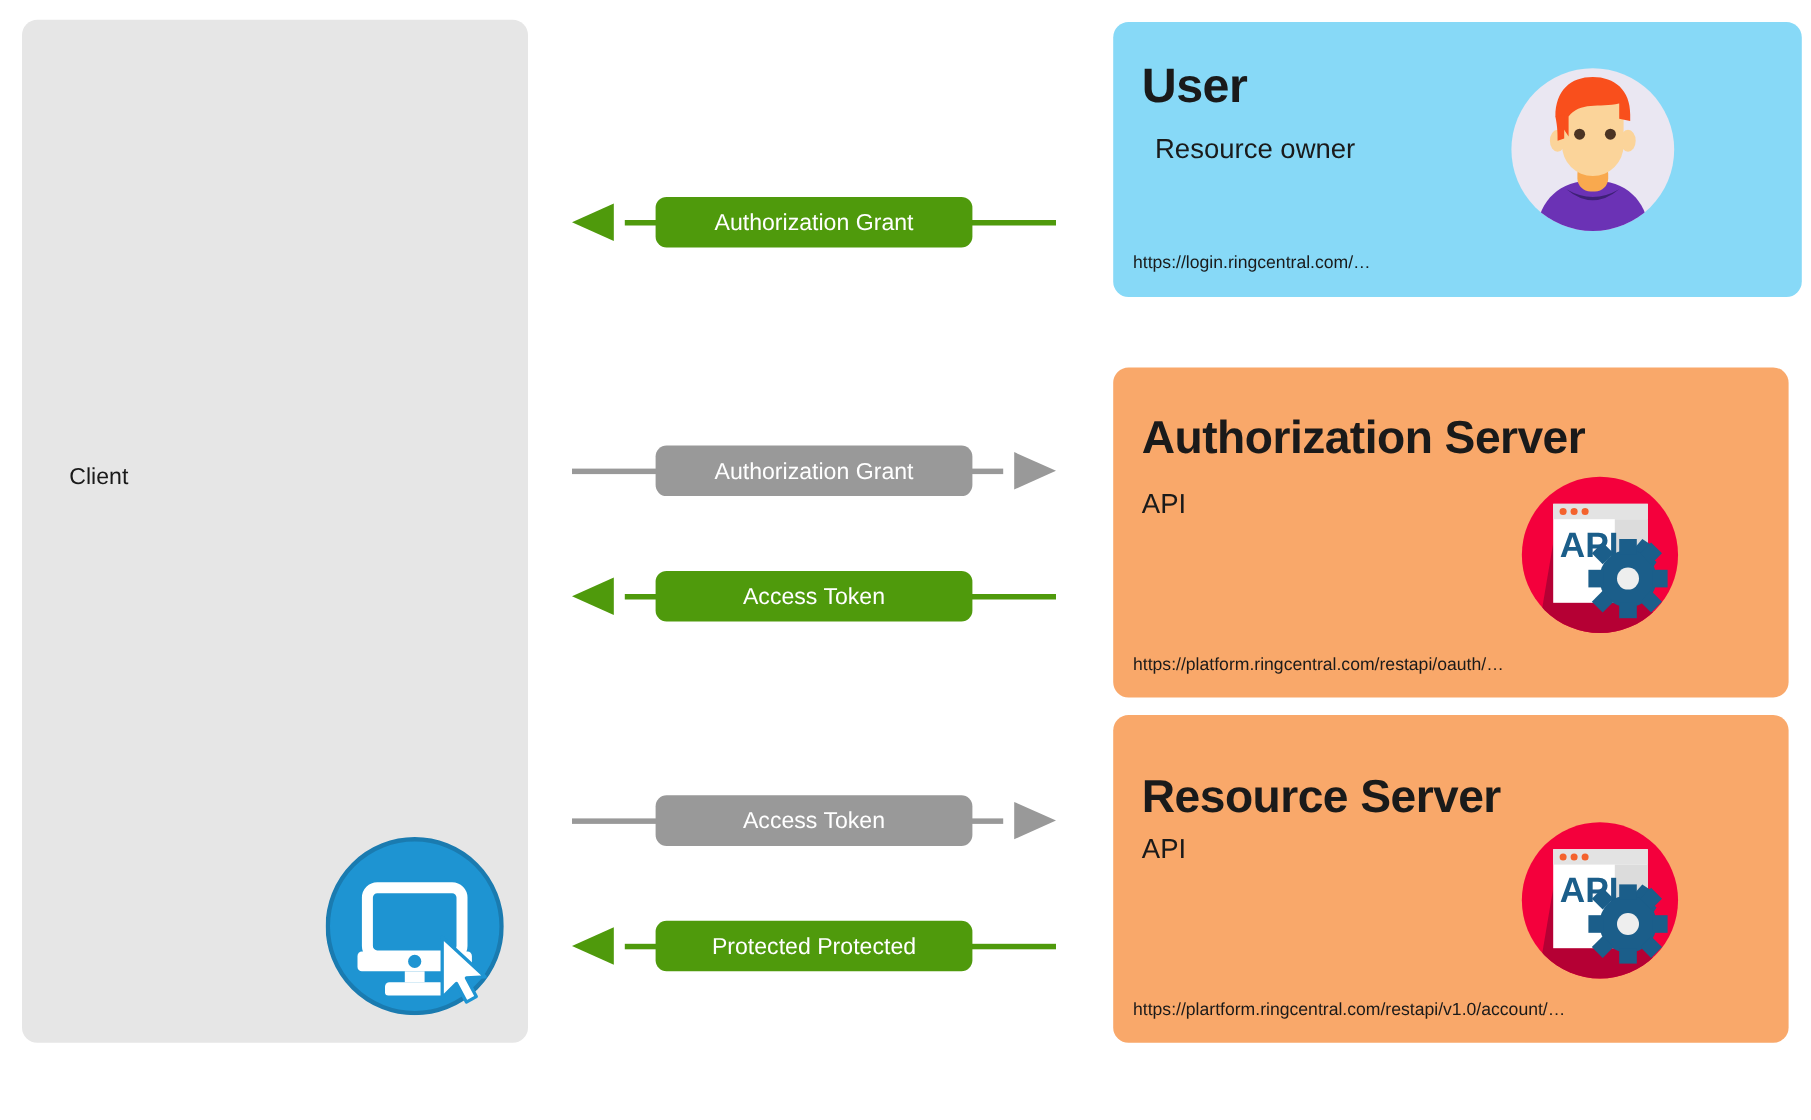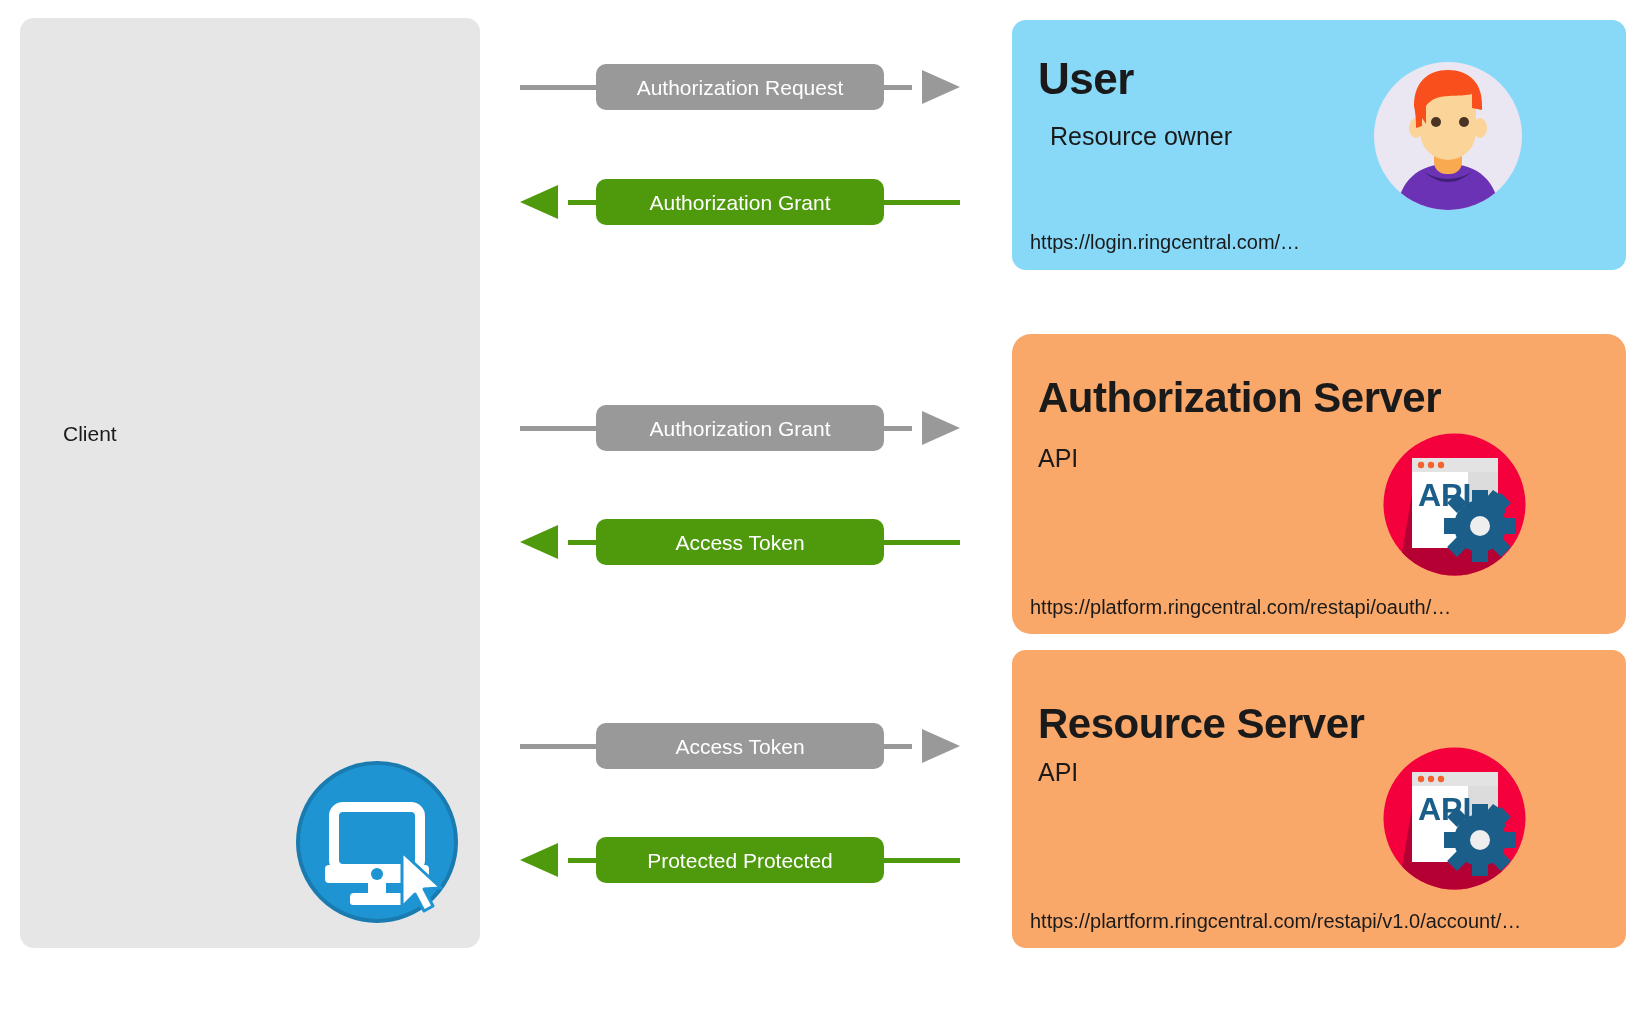--- a/index.html
+++ b/index.html
@@ -122,45 +122,45 @@
     letter-spacing: -0.5px;
     white-space: nowrap;
   }
   .card-sub {
     position: absolute;
     color: #1a1a1a;
     white-space: nowrap;
   }
   .card-url {
     position: absolute;
-    font-size: 20px;
+    font-size: 16px;
     color: #1a1a1a;
     white-space: nowrap;
   }
   .card-icon {
     position: absolute;
   }
 
   
   #card-user {
     top: 20px;
     height: 250px;
     background: #87d9f7;
+    padding-left: 12px;
   }
   #card-user .card-title { left: 26px; top: 34px; font-size: 44px; }
   #card-user .card-sub   { left: 26px; top: 102px; font-size: 25px; margin-left: 12px; }
   #card-user .card-url   { left: 18px; top: 211px; }
   #card-user .card-icon  { left: 360px; top: 40px; width: 152px; height: 152px; }
 
   
   #card-auth {
     top: 334px;
     height: 300px;
     background: #f9a86a;
-    border-radius: 19px;
   }
   #card-auth .card-title { left: 26px; top: 40px; font-size: 42px; }
   #card-auth .card-sub   { left: 26px; top: 110px; font-size: 25px; }
   #card-auth .card-url   { left: 18px; top: 262px; }
   #card-auth .card-icon  { left: 370px; top: 98px; width: 145px; height: 145px; }
 
   
   #card-res {
     top: 650px;
     height: 298px;
@@ -189,25 +189,20 @@
         <circle cx="81" cy="113" r="6" fill="#1e94d2"></circle>
 
         <rect x="72" y="122" width="18" height="10" fill="#ffffff"></rect>
         <path d="M58 132 h46 a4 4 0 0 1 4 4 v5 a3 3 0 0 1 -3 3 h-48 a3 3 0 0 1 -3 -3 v-5 a4 4 0 0 1 4 -4 z" fill="#ffffff"></path>
 
         <path d="M106 91 L106 146 L119 133 L128 150 L137 145 L128 128 L145 127 Z" fill="#ffffff" stroke="#1e94d2" stroke-width="3" stroke-linejoin="round"></path>
       </svg>
     </div>
   </div>
 
-  <div class="flow-row" style="top:64px">
-    <div class="flow-line gray"></div>
-    <div class="flow-pill gray">Authorization Request</div>
-    <div class="flow-head fwd"></div>
-  </div>
 
   <div class="flow-row" style="top:179px">
     <div class="flow-line green rev"></div>
     <div class="flow-pill green">Authorization Grant</div>
     <div class="flow-head back"></div>
   </div>
 
   <div class="flow-row" style="top:405px">
     <div class="flow-line gray"></div>
     <div class="flow-pill gray">Authorization Grant</div>

